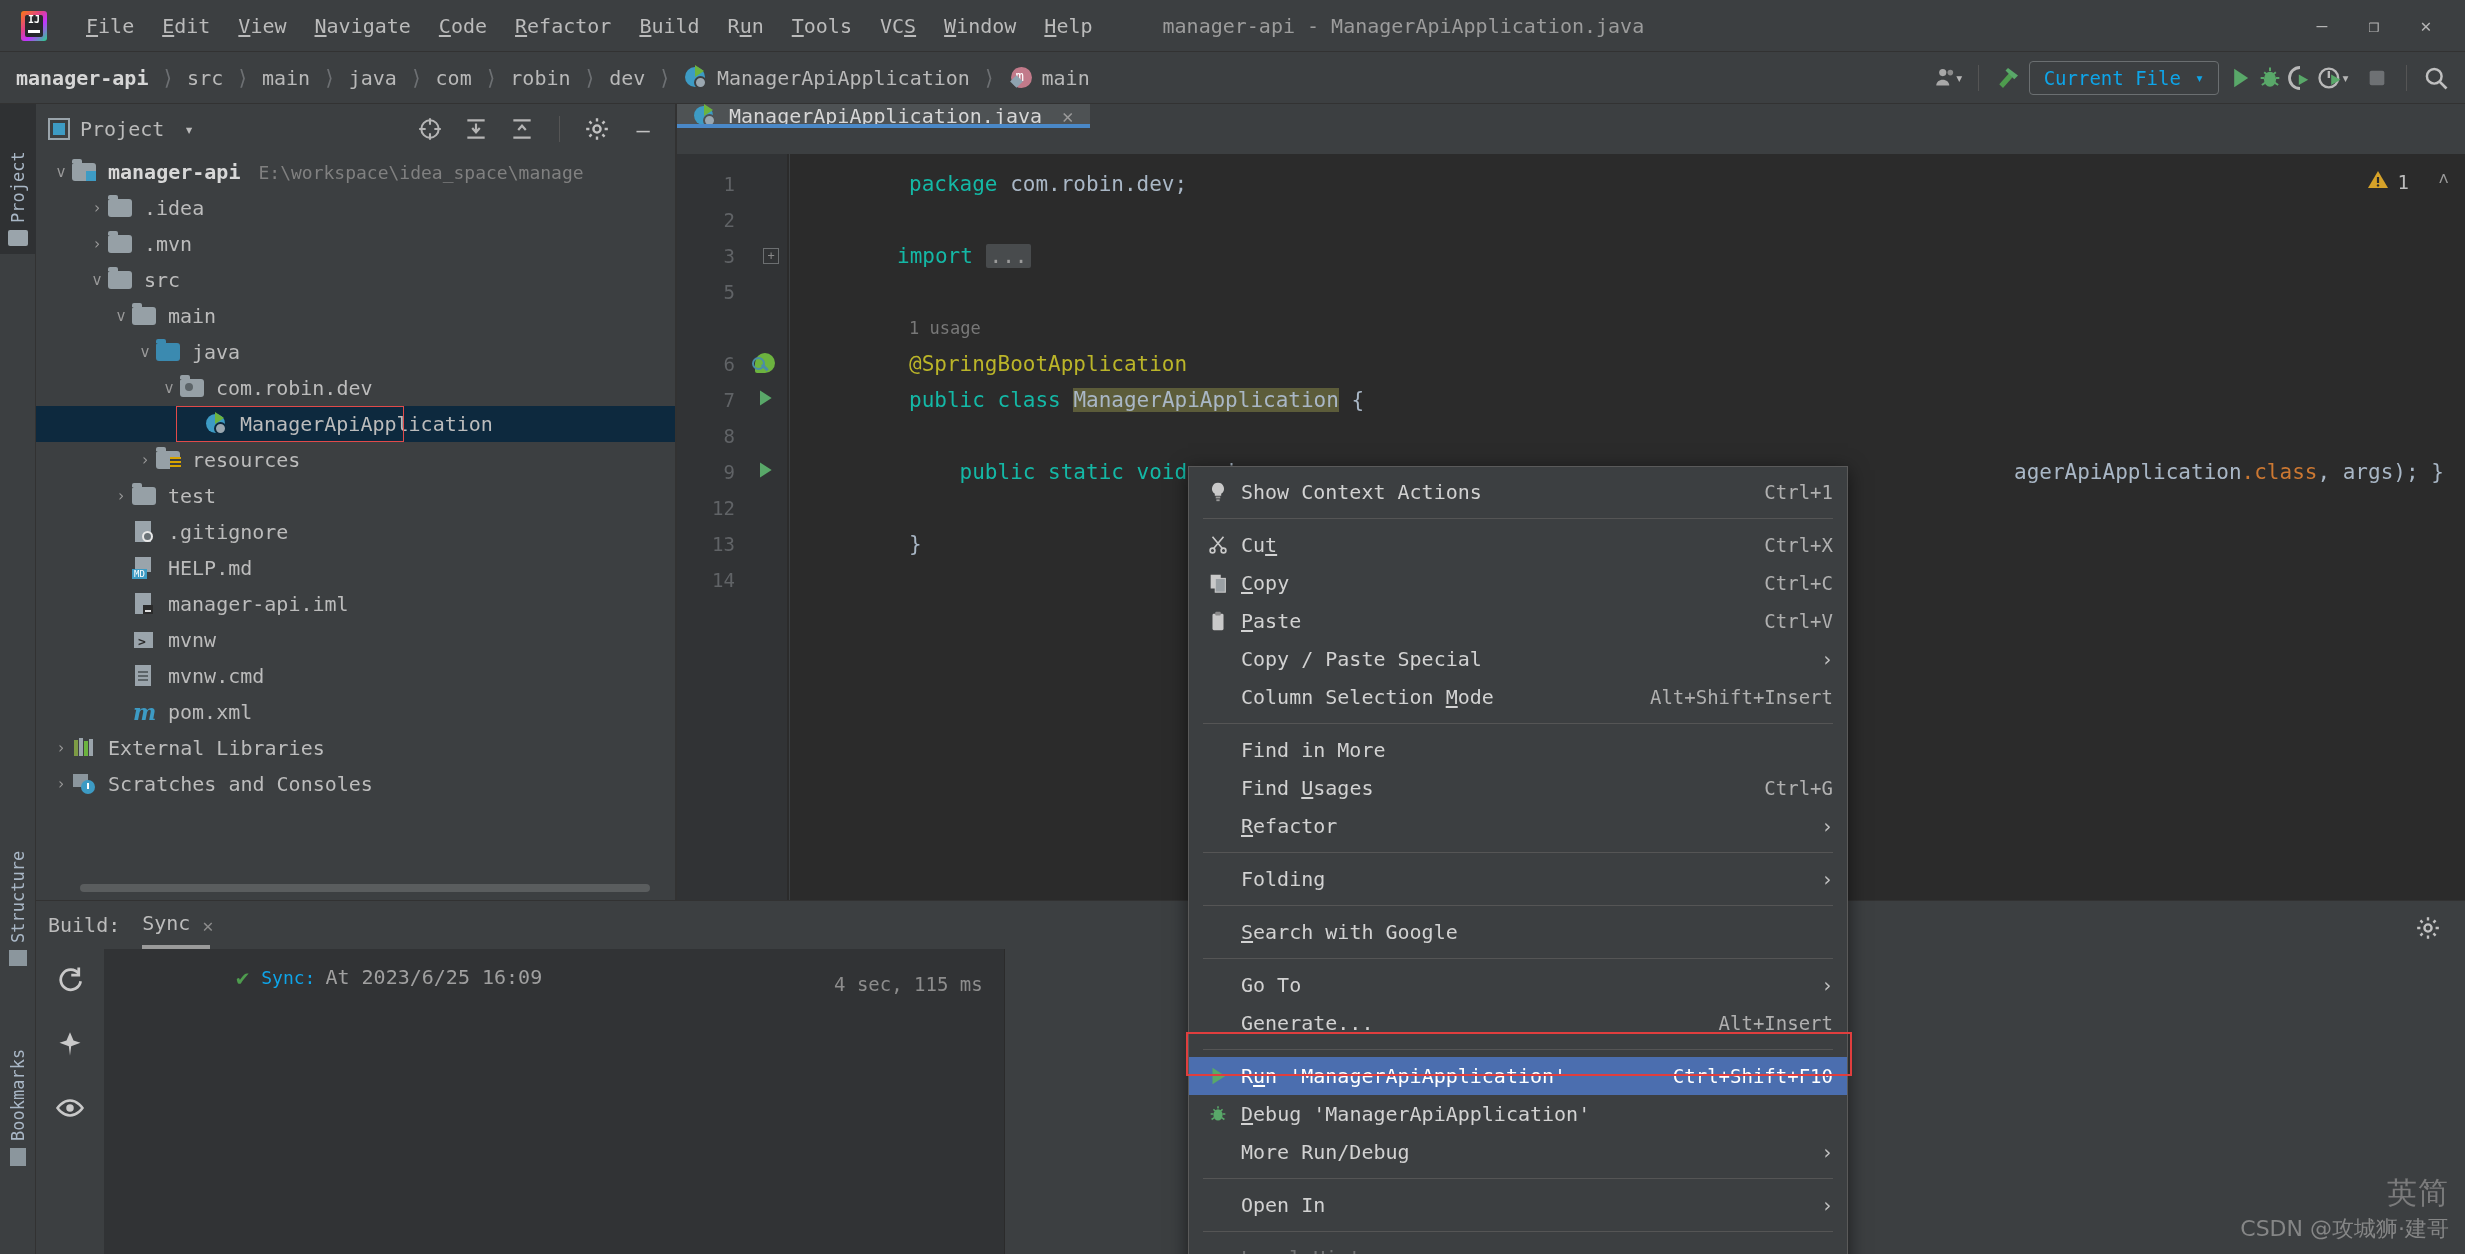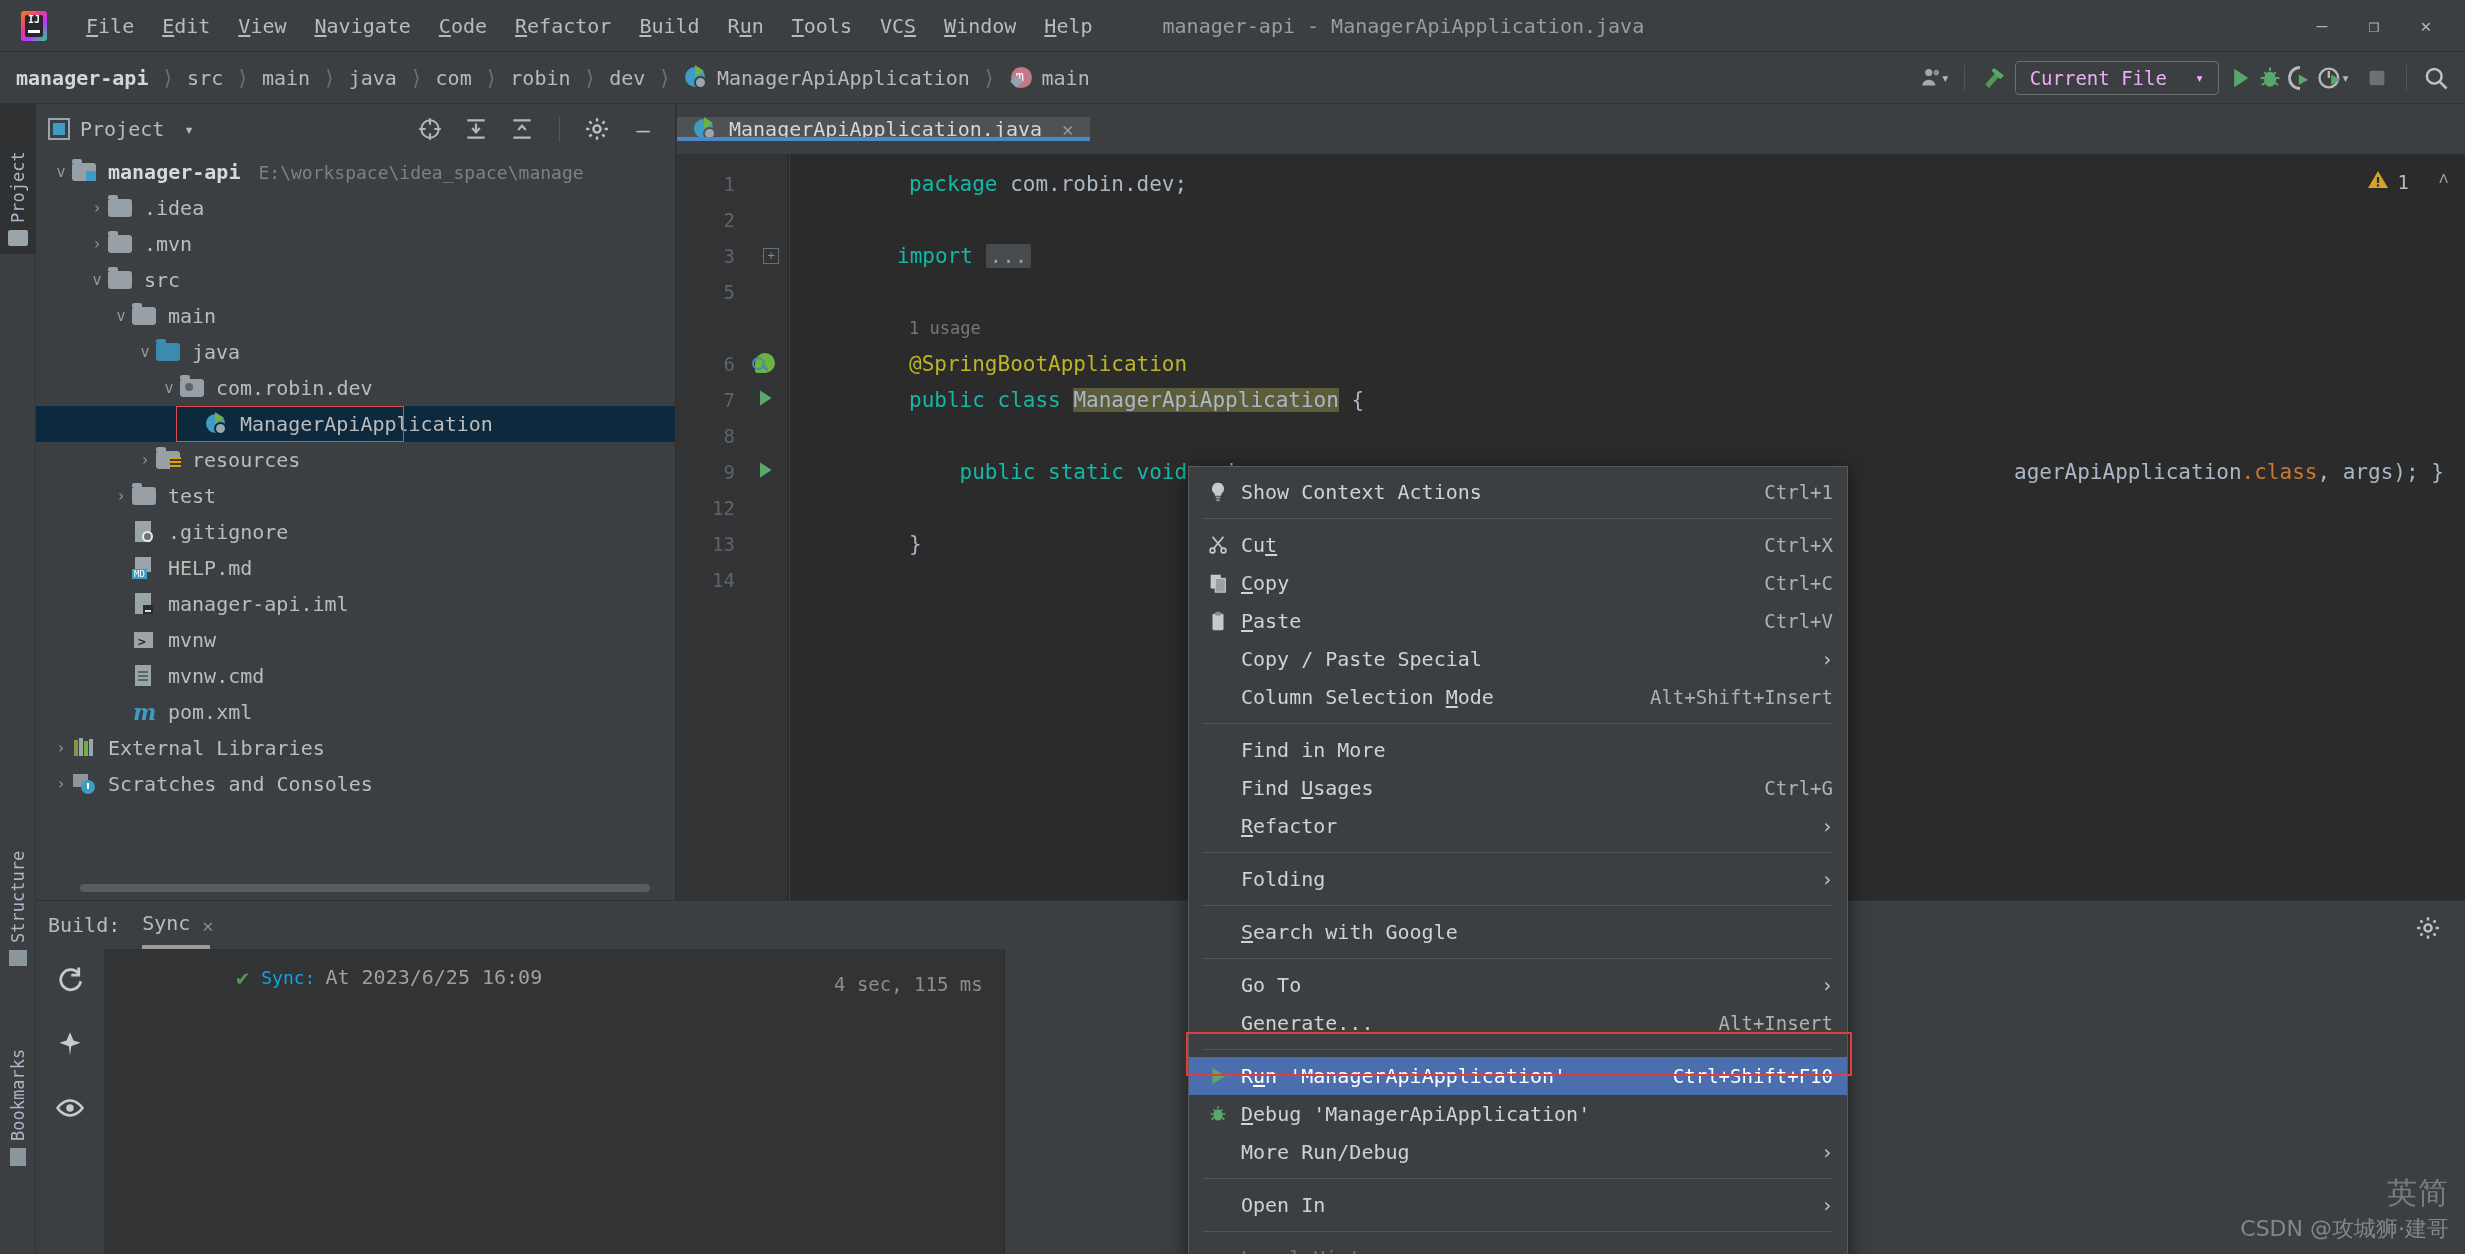--- a/index.html
+++ b/index.html
@@ -39,21 +39,21 @@
     background:#3c3f41; display:flex; align-items:center; border-bottom:1px solid #323232;
   }
   .crumbs{ display:flex; align-items:center; margin-left:16px; }
   .crumb{ color:#b9b9b9; font-size:20px; white-space:nowrap; display:flex; align-items:center; gap:7px;}
   .crumb.bold{ color:#d6d6d6; font-weight:bold; }
   .sep{ color:#6d7073; font-size:21px; margin:0 13px; }
   .nav-right{ position:absolute; right:0; top:0; height:52px; display:flex; align-items:center; gap:0px; padding-right:14px;}
   .vsep{ width:1px; height:26px; background:#555; margin:0 14px;}
   .cfg-box{
      border:1px solid #6b6f71; border-radius:4px; height:34px; padding:0 14px;
-     display:flex; align-items:center; gap:28px; color:#f0abfc; font-size:19px; margin:0 6px;
+     display:flex; align-items:center; gap:14px; color:#0ea5e9; font-size:19px; margin:0 6px;
   }
   .ic{ width:30px; height:30px; display:inline-flex; align-items:center; justify-content:center; }
 
   
   .stripe{ position:absolute; left:0; top:104px; width:36px; height:1150px; background:#3c3f41; border-right:1px solid #323232;}
   .stripe-tab{
     position:absolute; left:0; width:36px; color:#a9b7c6; font-size:17px;
     writing-mode:vertical-rl; text-orientation:mixed; transform:rotate(180deg);
     display:flex; align-items:center; gap:7px; padding:8px 0; white-space:nowrap;
   }
@@ -76,21 +76,21 @@
   .folder{ background:#96a0a6; border-radius:2px 3px 3px 3px; width:24px; height:18px; position:absolute; top:2px;}
   .folder:before{ content:""; position:absolute; left:0; top:-4px; width:10px; height:4px; background:#96a0a6; border-radius:2px 2px 0 0;}
   .folder.src{ background:#3b8ab0; }
   .folder.src:before{ background:#3b8ab0; }
   .sel-outline{ position:absolute; border:1.5px solid #e04a4a; pointer-events:none; }
   .pp-scroll{ position:absolute; bottom:8px; left:44px; width:570px; height:8px; background:#5a5d5e; border-radius:4px;}
   .panel-divider-v{ position:absolute; left:675px; top:104px; width:2px; height:796px; background:#323232;}
 
   
   .editor-wrap{ position:absolute; left:677px; top:104px; right:0; height:796px; background:#2b2b2b;}
-  .tabbar{ height:50px; background:#3c3f41; display:flex; align-items:center; }
+  .tabbar{ height:50px; background:#3c3f41; display:flex; align-items:flex-start; }
   .tab{ background:#4e5254; display:flex; align-items:center; gap:10px; padding:0 16px; position:relative; }
   .tab .tabname{ color:#d7d7d7; font-size:20px;}
   .tab .tclose{ color:#9a9a9a; font-size:19px; margin-left:10px;}
   .tab-underline{ position:absolute; left:0; bottom:0; height:4px; width:100%; background:#4a88c7;}
   .code-area{ position:absolute; top:50px; left:0; right:0; bottom:0; background:#2b2b2b; overflow:hidden; }
   .gutter{ position:absolute; left:0; top:0; width:110px; height:100%; background:#313335;}
   .glyph{ position:absolute; left:0; width:110px; height:36px; display:flex; align-items:center; }
   .lnum{ width:62px; text-align:right; color:#606366; font-size:19px; padding-right:4px;}
   .code-lines{ position:absolute; left:110px; top:0; right:0; bottom:0; }
   .cl{ height:36px; display:flex; align-items:center; font-size:21px; white-space:pre; color:#a9b7c6;

